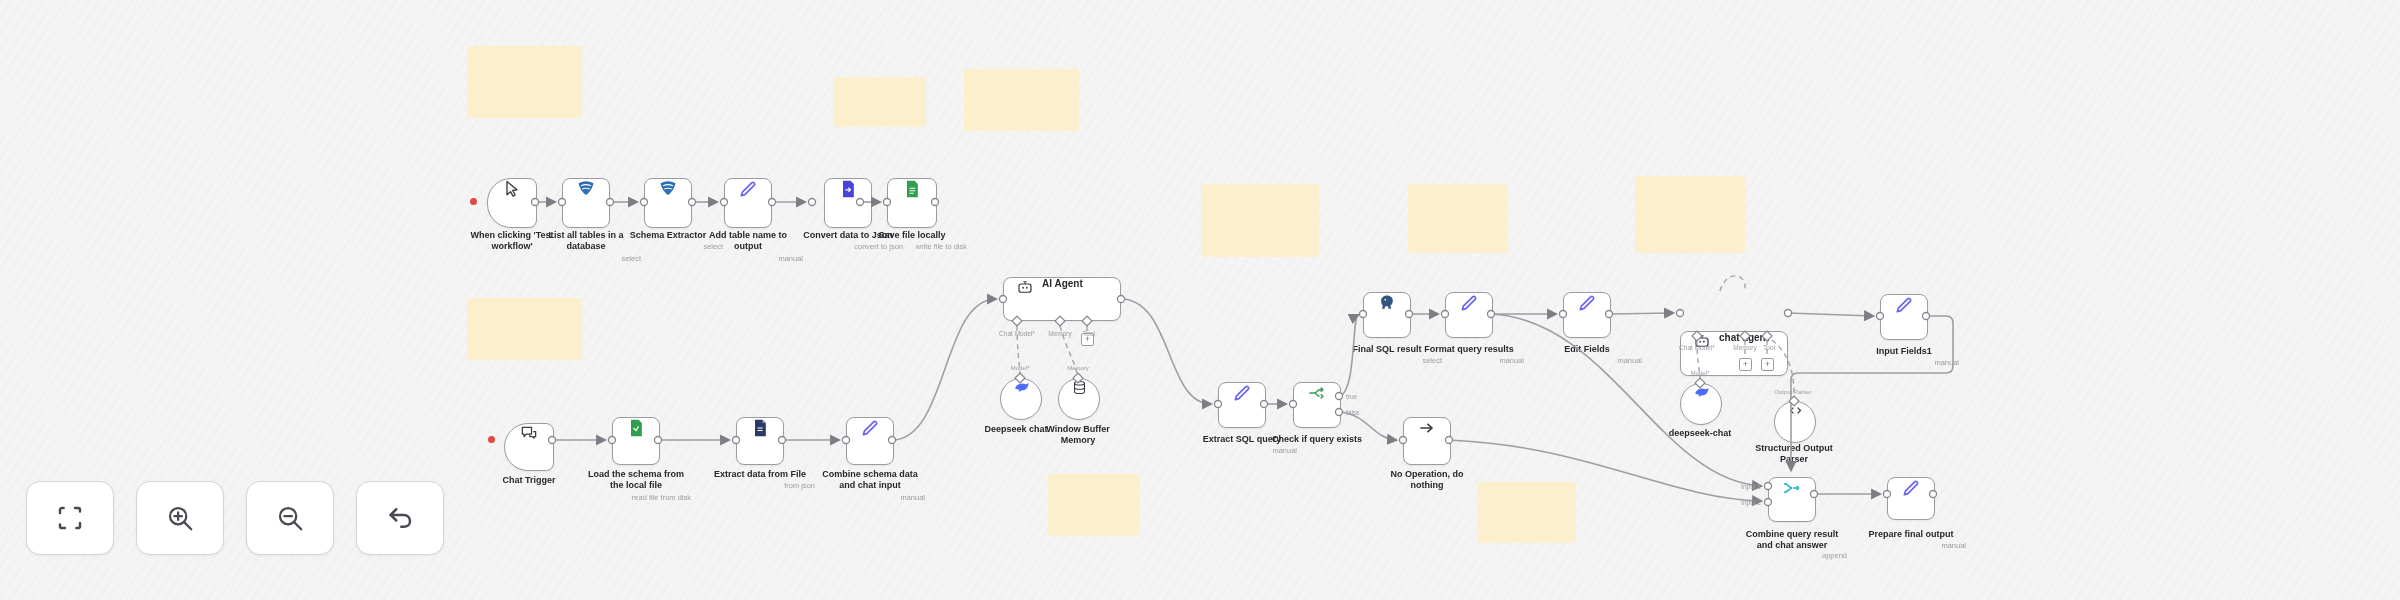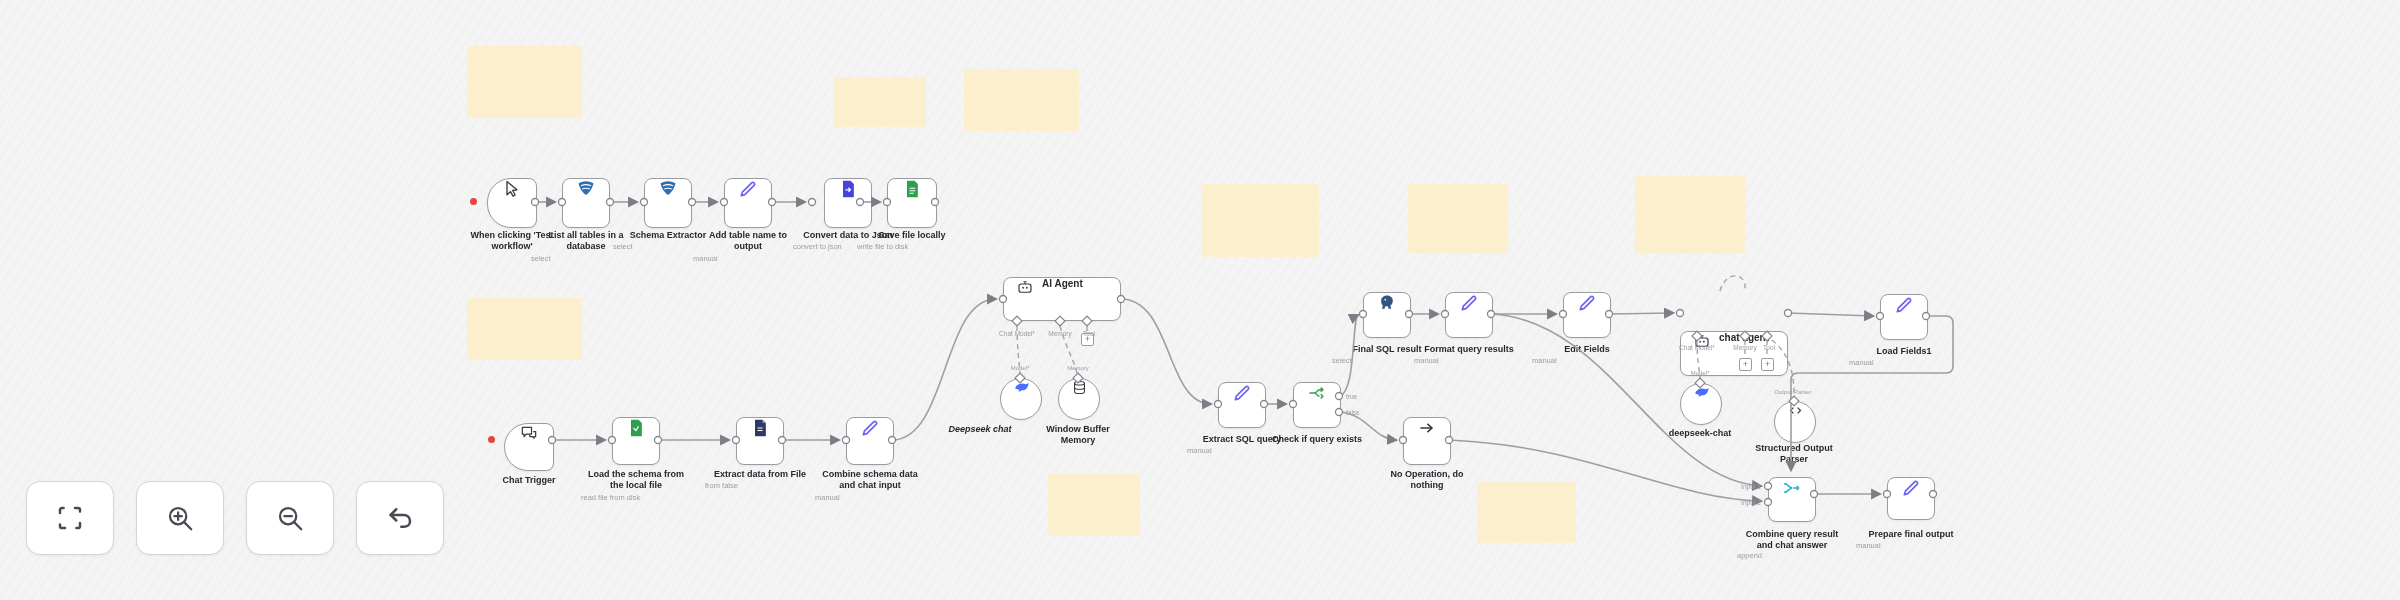--- a/index.html
+++ b/index.html
@@ -10,21 +10,21 @@
   .sticky{position:absolute;background:#fbefcd;border-radius:3px;}
   .node{position:absolute;z-index:2;}
   .box{width:46px;height:46px;background:#fff;border:1px solid #9b9ba3;border-radius:8px;
     box-shadow:0 1px 2px rgba(0,0,0,.06);display:flex;align-items:flex-start;justify-content:center;}
   .box.trigger{width:48px;height:48px;border-radius:24px 8px 8px 24px;}
   .box.wide{width:118px;height:44px;justify-content:flex-start;padding-left:12px;box-sizing:border-box;gap:8px;}
   .box.circle{width:40px;height:40px;border-radius:50%;}
   .agent-title{font-size:10px;font-weight:700;color:#27272c;white-space:nowrap;}
   .lbl{position:absolute;top:52px;left:50%;transform:translateX(-50%);width:106px;
     text-align:center;font-size:9px;font-weight:600;color:#27272c;line-height:1.25;}
-  .sub{position:absolute;left:50%;transform:translateX(-50%);width:110px;text-align:left;
+  .sub{position:absolute;left:50%;transform:translateX(-50%);width:110px;text-align:right;
     font-size:7.5px;color:#9d9da3;}
   .freelbl{position:absolute;z-index:2;text-align:center;font-size:9px;font-weight:600;
     color:#27272c;line-height:1.25;transform:translateX(-50%);}
   .plus{position:absolute;z-index:2;width:11px;height:11px;background:#fff;border:1px solid #9b9ba3;
     border-radius:2px;color:#77777e;font-size:9px;line-height:10px;text-align:center;}
   .reddot{position:absolute;z-index:2;width:7px;height:7px;border-radius:50%;background:#e0473f;}
   #wires{position:absolute;left:0;top:0;z-index:3;pointer-events:none;}
   #controls{position:absolute;left:26px;top:481px;z-index:4;display:flex;gap:22px;}
   .ctrl{width:86px;height:72px;background:#fff;border:1px solid #d4d4da;border-radius:14px;
     box-shadow:0 1px 3px rgba(0,0,0,.05);display:flex;align-items:center;justify-content:center;cursor:pointer;}
@@ -135,21 +135,21 @@
 
   <div class="node" style="left:736px;top:417px;">
     <div class="box">
         <svg viewBox="0 0 24 24" width="20" height="20">
           <path d="M6 2h9l4 4v16H6z" fill="#2e3a63"></path>
           <path d="M15 2v4h4" fill="#8892b8"></path>
           <path d="M9 12h6M9 15h6" stroke="#fff" stroke-width="1.3"></path>
         </svg>
       </div>
     <div class="lbl">Extract data from File</div>
-    <div class="sub" style="top:64px;">from false</div>
+    <div class="sub" style="top:64px;">from json</div>
   </div>
 
   <div class="node" style="left:846px;top:417px;">
     <div class="box">
         <svg viewBox="0 0 24 24" width="20" height="20">
           <path d="M4 20l1.2-4.2L16.4 4.6a2 2 0 012.8 0l.2.2a2 2 0 010 2.8L8.2 18.8z" fill="none" stroke="#6c63f0" stroke-width="2" stroke-linejoin="round"></path>
         </svg>
       </div>
     <div class="lbl">Combine schema data and chat input</div>
     <div class="sub" style="top:76px;">manual</div>
@@ -166,21 +166,21 @@
       <span class="agent-title">AI Agent</span>
     </div>
   </div>
   <div class="node" style="left:1000px;top:378px;">
     <div class="box circle">
         <svg viewBox="0 0 24 24" width="17" height="17">
           <path d="M3 13c2-6 9-8 14-6 2 .8 4 0 5-2 0 6-3 11-9 11-2 0-3 2-5 2 0-1 .2-2 1-3-3 0-5-1-6-2z" fill="#4d6bfe"></path>
         </svg>
       </div>
   </div>
-  <div class="freelbl" style="left:980px;top:424px;width:100px;font-style:italic;">Deepseek chat</div>
+  <div class="freelbl" style="left:1016px;top:424px;width:100px;">Deepseek chat</div>
   <div class="node" style="left:1058px;top:378px;">
     <div class="box circle">
         <svg viewBox="0 0 24 24" width="17" height="17">
           <ellipse cx="12" cy="6" rx="7" ry="2.6" fill="none" stroke="#3a3a42" stroke-width="1.5"></ellipse>
           <path d="M5 6v12c0 1.4 3.1 2.6 7 2.6s7-1.2 7-2.6V6M5 12c0 1.4 3.1 2.6 7 2.6s7-1.2 7-2.6" fill="none" stroke="#3a3a42" stroke-width="1.5"></path>
         </svg>
       </div>
   </div>
   <div class="freelbl" style="left:1078px;top:424px;width:84px;">Window Buffer Memory</div>
   <div class="plus" style="left:1081px;top:333px;">+</div>
@@ -274,21 +274,21 @@
   <div class="freelbl" style="left:1794px;top:443px;width:90px;">Structured Output Parser</div>
   <div class="plus" style="left:1739px;top:358px;">+</div>
   <div class="plus" style="left:1761px;top:358px;">+</div>
 
   <div class="node" style="left:1880px;top:294px;">
     <div class="box" style="height:44px;">
         <svg viewBox="0 0 24 24" width="20" height="20">
           <path d="M4 20l1.2-4.2L16.4 4.6a2 2 0 012.8 0l.2.2a2 2 0 010 2.8L8.2 18.8z" fill="none" stroke="#6c63f0" stroke-width="2" stroke-linejoin="round"></path>
         </svg>
       </div>
-    <div class="lbl">Load Fields1</div>
+    <div class="lbl">Input Fields1</div>
     <div class="sub" style="top:64px;">manual</div>
   </div>
 
   <div class="node" style="left:1768px;top:477px;">
     <div class="box" style="height:43px;">
         <svg viewBox="0 0 24 24" width="20" height="20">
           <path d="M3 7c4 0 5 4 9 5M3 17c4 0 5-4 9-5m1 0h7" fill="none" stroke="#29b6c5" stroke-width="1.8"></path>
           <path d="M17.5 9.5L20 12l-2.5 2.5" fill="none" stroke="#29b6c5" stroke-width="1.8"></path>
           <circle cx="4" cy="7" r="1.3" fill="#29b6c5"></circle>
           <circle cx="4" cy="17" r="1.3" fill="#29b6c5"></circle>

